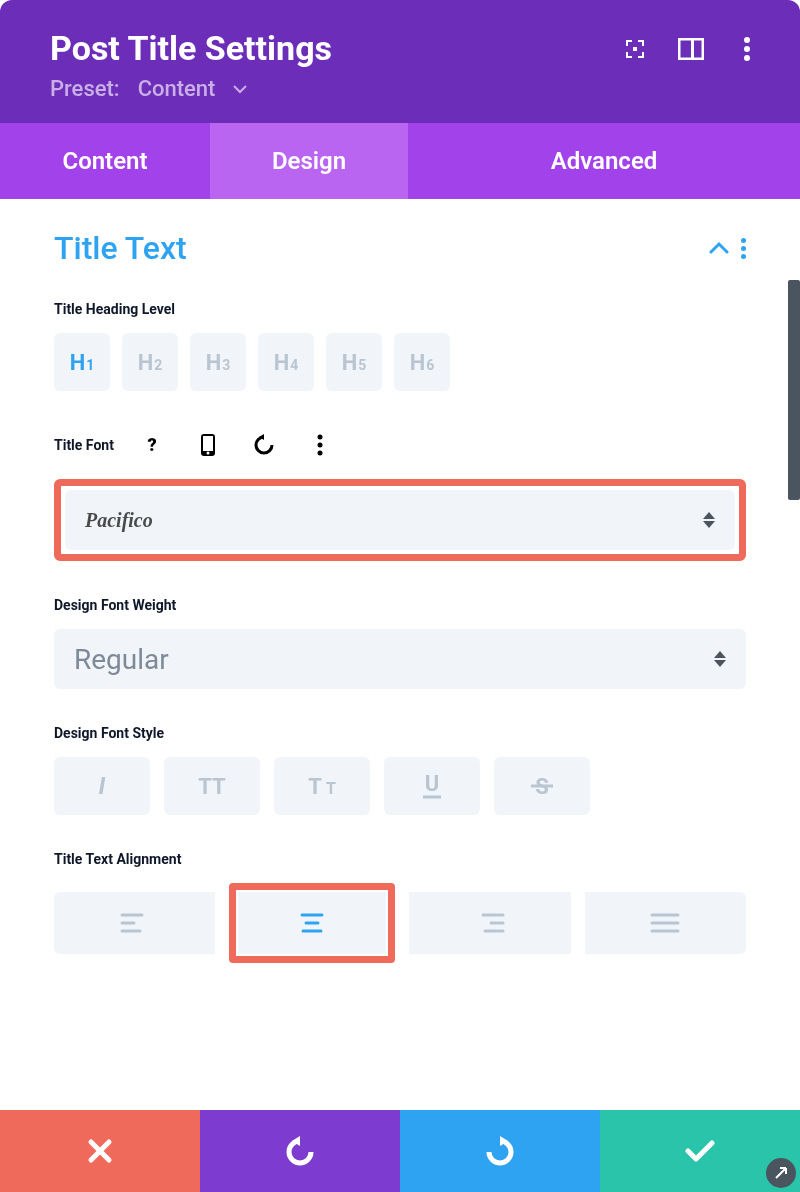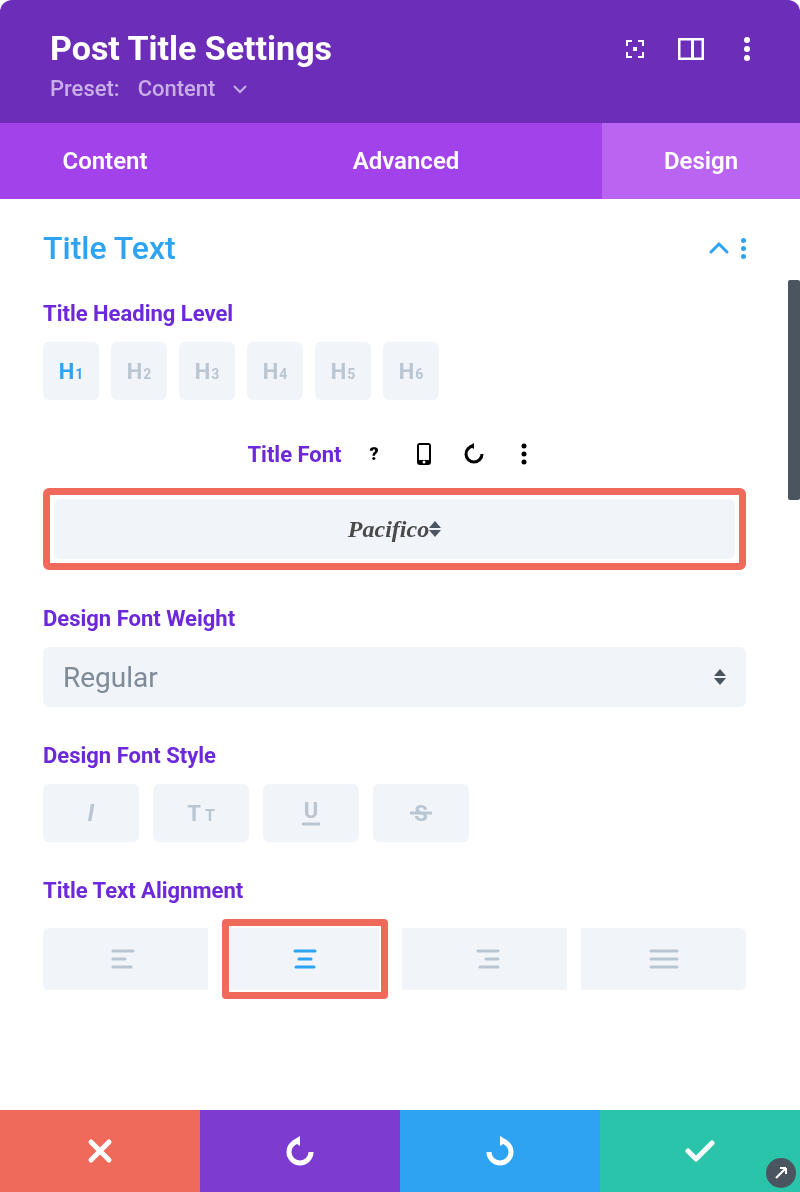--- a/index.html
+++ b/index.html
@@ -42,38 +42,38 @@
   color: #fff;
   font-size: 24px;
   font-weight: 600;
   cursor: pointer;
 }
 .tab-content { width: 210px; }
 .tab-design { width: 198px; background: #ba65f2; }
 .tab-advanced { flex: 1; }
 
 .body {
-  padding: 30px 54px 20px 43px;
+  padding: 30px 54px 20px 54px;
   height: 870px;
   position: relative;
 }
 .section-head {
   display: flex;
   align-items: center;
   justify-content: space-between;
   margin-bottom: 34px;
 }
 .section-title { color: #2ea3f2; font-size: 32px; font-weight: 500; }
 .section-ctrls { display:flex; align-items:center; gap: 12px; }
 .section-ctrls svg { width: 20px; height: 20px; }
 .dots-v { display:flex; flex-direction:column; gap:3px; }
 .dots-v span { width:5px; height:5px; background:#2ea3f2; border-radius:50%; }
 
-.label { font-size: 22px; font-weight: 700; color: #6d28d9; margin-bottom: 16px; }
-.label-row { display:flex; align-items:center; gap:14px; margin-bottom:16px;justify-content:center; }
+.label { font-size: 14px; font-weight: 700; color: #0f172a; margin-bottom: 16px; }
+.label-row { display:flex; align-items:center; gap:20px; margin-bottom:16px; }
 .label-row .label { margin-bottom: 0; }
 .mini-icon { width:36px; height:36px; border-radius:50%; display:flex; align-items:center; justify-content:center; cursor:pointer; }
 
 .heading-levels { display:flex; gap:12px; margin-bottom:36px; }
 .hbtn {
   width: 56px; height: 58px;
   background: #f1f5f9;
   border-radius: 6px;
   display:flex; align-items:center; justify-content:center;
   color: #b9c5d1; font-weight:700; font-size:22px;
@@ -86,21 +86,21 @@
   background: #f1f5f9;
   border-radius: 6px;
   height: 60px;
   display:flex; align-items:center; justify-content:space-between;
   padding: 0 20px;
   font-size: 28px;
   color: #7e8a97;
   cursor:pointer;
   margin-bottom: 36px;
 }
-.select.pacifico { font-family: cursive; font-weight:700; color:#4a4a4a; font-style:italic; font-size:24px;justify-content:center; }
+.select.pacifico { font-family: cursive; font-weight:700; color:#4a4a4a; font-style:italic; font-size:20px; }
 .sort-icon { display:flex; flex-direction:column; gap:2px; }
 .sort-icon span { width:0; height:0; border-left:6px solid transparent; border-right:6px solid transparent; }
 .sort-icon .up { border-bottom:7px solid #4a5560; }
 .sort-icon .down { border-top:7px solid #4a5560; }
 
 .highlight-box {
   border: 7px solid #ef6a5a;
   border-radius: 6px;
   padding: 4px;
   margin-bottom: 36px;
@@ -199,22 +199,22 @@
             <circle cx="4" cy="4" r="3" fill="#fff"></circle>
             <circle cx="4" cy="13" r="3" fill="#fff"></circle>
             <circle cx="4" cy="22" r="3" fill="#fff"></circle>
           </svg>
       </div>
     </div>
   </div>
 
   <div class="tabs">
     <div class="tab tab-content">Content</div>
+    <div class="tab tab-design">Design</div>
     <div class="tab tab-advanced">Advanced</div>
-    <div class="tab tab-design">Design</div>
   </div>
 
   <div class="body">
     <div class="section-head">
       <div class="section-title">Title Text</div>
       <div class="section-ctrls">
         <svg viewBox="0 0 20 12" style="cursor:pointer">
             <path d="M2 10 L10 2 L18 10" fill="none" stroke="#2ea3f2" stroke-width="3" stroke-linecap="round"></path>
           </svg>
         <div class="dots-v" style="cursor:pointer">
@@ -285,20 +285,25 @@
 
     <div class="label">Design Font Style</div>
     <div class="style-btns">
       <div class="sbtn">
           <svg width="26" height="28" viewBox="0 0 26 28">
             <text x="13" y="22" text-anchor="middle" font-size="24" font-weight="700" font-style="italic" fill="#b9c5d1">I</text>
           </svg>
         </div>
       <div class="sbtn">
           <svg width="46" height="28" viewBox="0 0 46 28">
+            <text x="23" y="22" text-anchor="middle" font-size="22" font-weight="700" fill="#b9c5d1">TT</text>
+          </svg>
+        </div>
+      <div class="sbtn">
+          <svg width="46" height="28" viewBox="0 0 46 28">
             <text x="16" y="22" text-anchor="middle" font-size="22" font-weight="700" fill="#b9c5d1">T</text>
             <text x="32" y="22" text-anchor="middle" font-size="16" font-weight="700" fill="#b9c5d1">T</text>
           </svg>
         </div>
       <div class="sbtn">
           <svg width="26" height="30" viewBox="0 0 26 30">
             <text x="13" y="20" text-anchor="middle" font-size="22" font-weight="700" fill="#b9c5d1">U</text>
             <line x1="4" y1="26" x2="22" y2="26" stroke="#b9c5d1" stroke-width="3"></line>
           </svg>
         </div>

